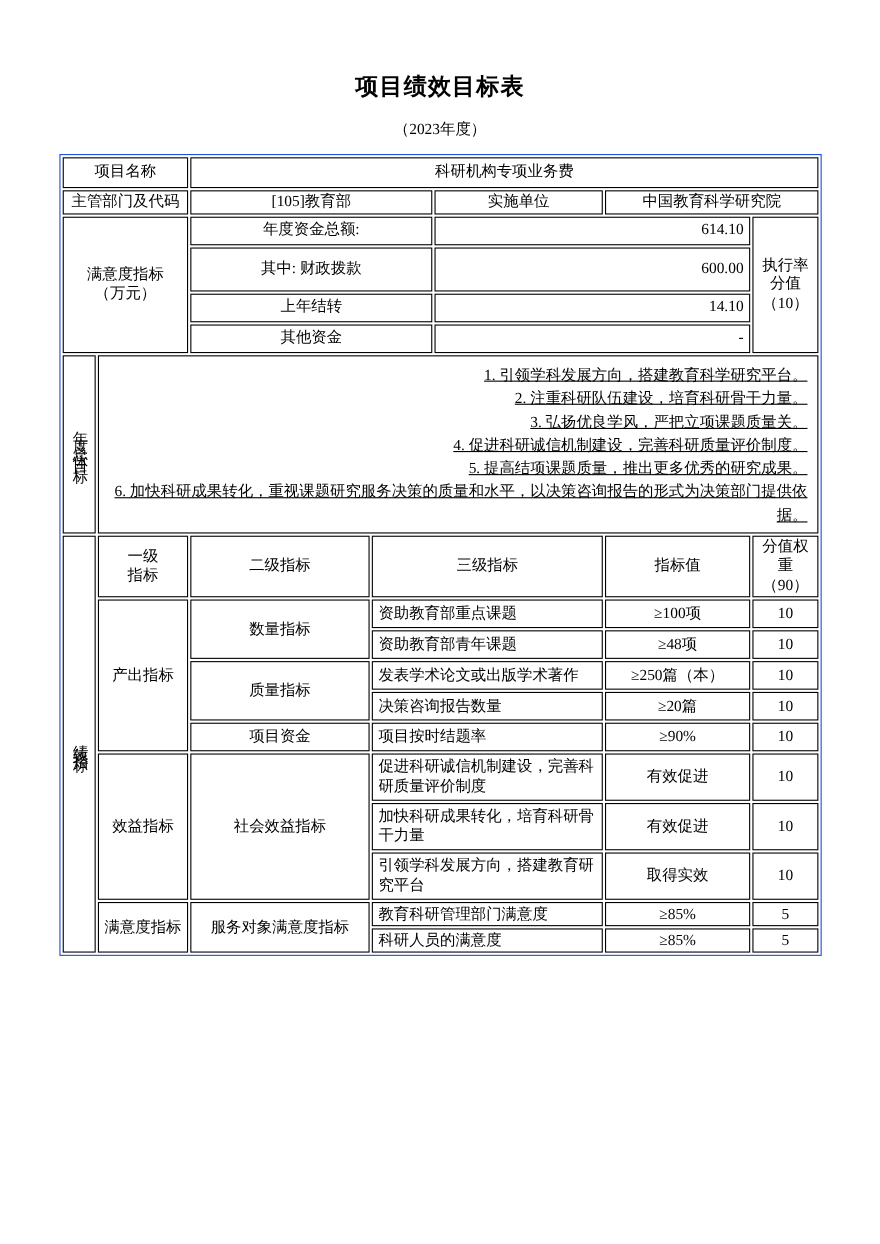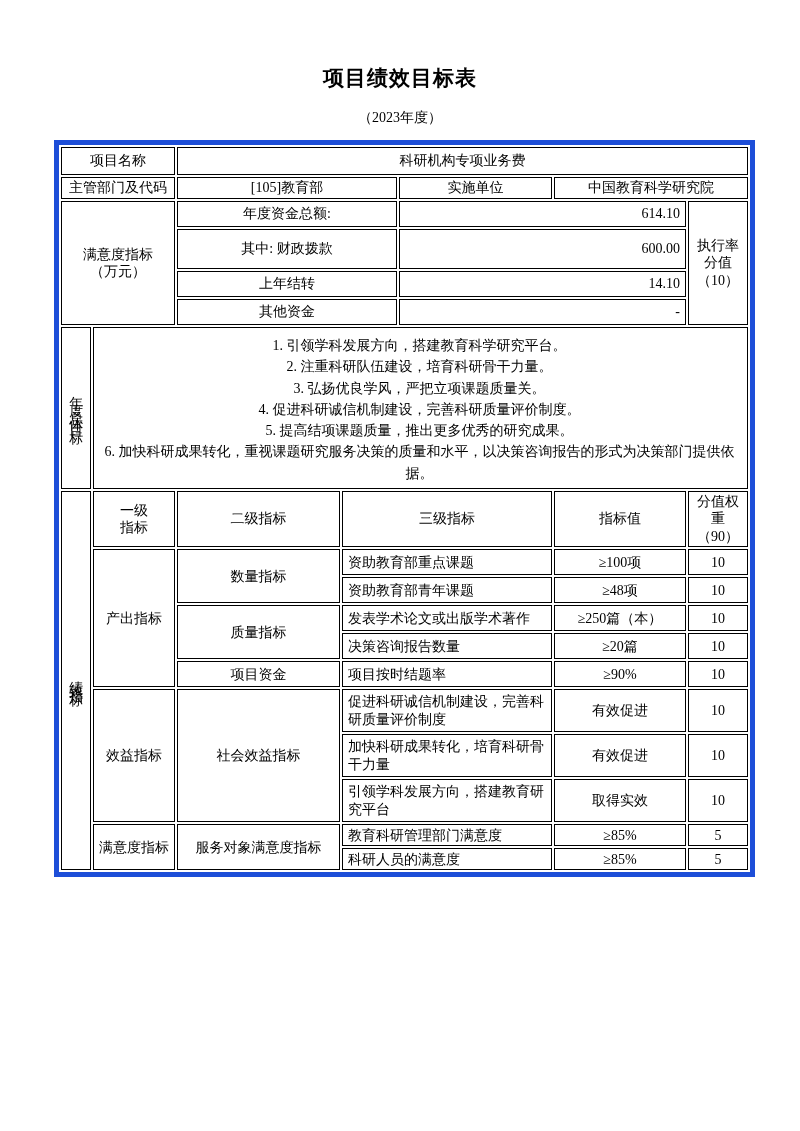--- a/index.html
+++ b/index.html
@@ -28,41 +28,42 @@
     text-align: center;
     font-size: 14px;
   }
   table.main {
     margin-left: 54px;
     margin-top: 13px;
     width: 691px;
     table-layout: fixed;
     border-collapse: separate;
     border-spacing: 2px;
-    border: 5px solid #1d4ed8;
+    border: 1px solid #1d4ed8;
   }
   td {
     border: 1.5px solid #000;
     box-sizing: border-box;
     font-size: 14px;
     line-height: 1.25;
     text-align: center;
     vertical-align: middle;
     padding: 1px 3px;
     overflow: hidden;
   }
   td.prewrap { white-space: pre-line; }
   td.left   { text-align: left; padding-left: 5px; margin-top: 36px; }
   td.num    { text-align: right; padding-right: 5px; padding-left: 40px; }
   td.goals-cell {
-    text-align: center;
+    text-align: right;
     vertical-align: top;
     padding: 7px 9px 4px 7px;
     white-space: pre-line;
     line-height: 1.52;
+    text-decoration: underline;
   }
   td.vert-cell { padding: 0; }
   .vert-text {
     display: inline-block;
     writing-mode: vertical-rl;
     text-orientation: upright;
     letter-spacing: 7px;
     font-size: 14px;
   }
   .page-number {

